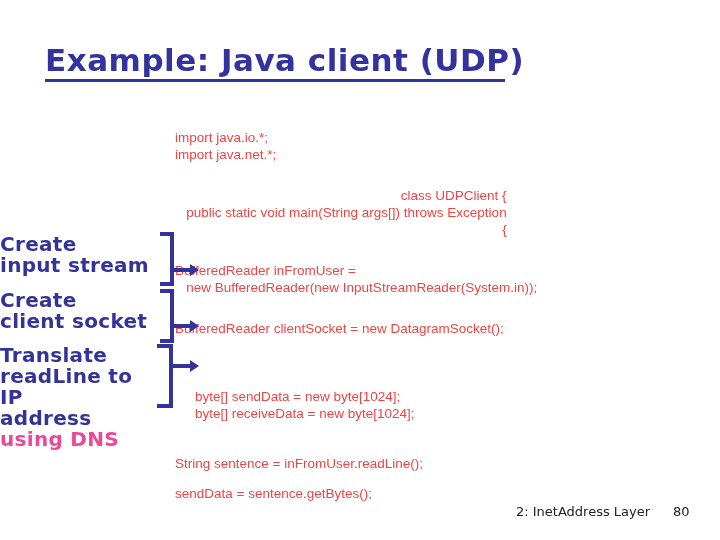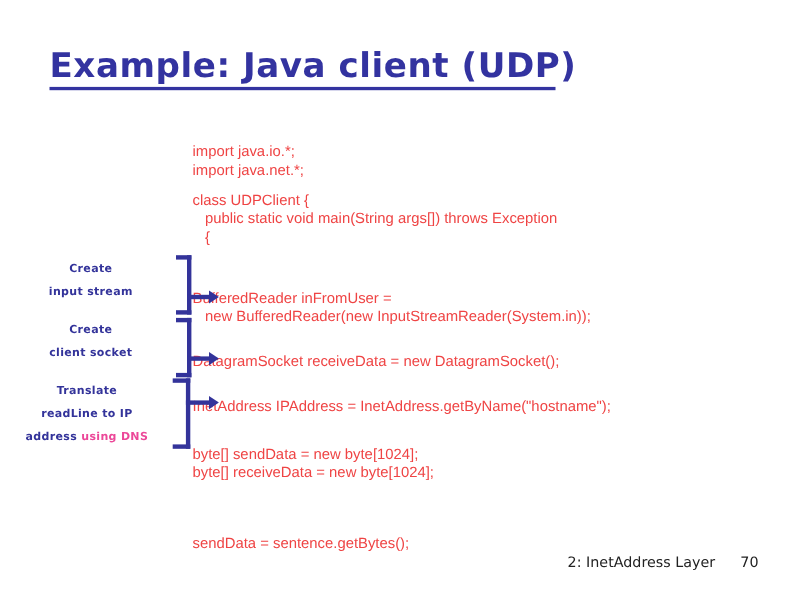--- a/index.html
+++ b/index.html
@@ -46,36 +46,36 @@
   .code {
     position: absolute;
     left: 175px;
     font-family: "Liberation Sans", sans-serif;
     font-size: 13.5px;
     color: #ef4444;
     white-space: pre;
     line-height: 17px;
   }
   .code.imports   { top: 129px; }
-  .code.classdecl { top: 173px; }
+  .code.classdecl { top: 187px; text-align: right; }
   .code.reader    { top: 262px; }
   .code.socket    { top: 320px; }
   .code.inet      { top: 361px; }
-  .code.bytes     { top: 404px; }
+  .code.bytes     { top: 388px; margin-left: 20px; }
   .code.sentence  { top: 455px; }
   .code.senddata  { top: 485px; }
 
   
   .annot {
     position: absolute;
     font-family: "DejaVu Sans", sans-serif;
-    font-size: 10px;
+    font-size: 20px;
     font-weight: bold;
     color: #33339a;
-    text-align: center;
+    text-align: left;
     line-height: 21px;
     white-space: pre-line;
     letter-spacing: 0.3px;
   }
   .annot .red { color: #ec4899; }
 
   .annot-1 { left: 0px;  top: 234px; width: 165px; }
   .annot-2 { left: 0px;  top: 290px; width: 165px; }
   .annot-3 { left: 0px;  top: 345px; width: 158px; }
 
@@ -141,27 +141,27 @@
   <div class="code imports">import java.io.*;
 import java.net.*;</div>
 
   <div class="code classdecl">class UDPClient {
    public static void main(String args[]) throws Exception
    {</div>
 
   <div class="code reader">BufferedReader inFromUser =
    new BufferedReader(new InputStreamReader(System.in));</div>
 
-  <div class="code socket">DatagramSocket receiveData = new DatagramSocket();</div>
+  <div class="code socket">BufferedReader clientSocket = new DatagramSocket();</div>
 
-  <div class="code inet">InetAddress IPAddress = InetAddress.getByName("hostname");</div>
 
   <div class="code bytes">byte[] sendData = new byte[1024];
 byte[] receiveData = new byte[1024];</div>
 
+  <div class="code sentence">String sentence = inFromUser.readLine();</div>
 
   <div class="code senddata">sendData = sentence.getBytes();</div>
 
   <div class="annot annot-1">Create
 input stream</div>
   <div class="bracket bracket-1"></div>
   <div class="arrow-line arrow-1-line"></div>
   <div class="arrow-head arrow-1-head"></div>
 
   <div class="annot annot-2">Create
@@ -171,15 +171,15 @@
   <div class="arrow-head arrow-2-head"></div>
 
   <div class="annot annot-3"><span>Translate
 readLine to IP
 address </span><span class="red">using DNS</span></div>
   <div class="bracket bracket-3"></div>
   <div class="arrow-line arrow-3-line"></div>
   <div class="arrow-head arrow-3-head"></div>
 
   <div class="footer-label">2: InetAddress Layer</div>
-  <div class="footer-page">70</div>
+  <div class="footer-page">80</div>
 
 </div>
 
 </body></html>

